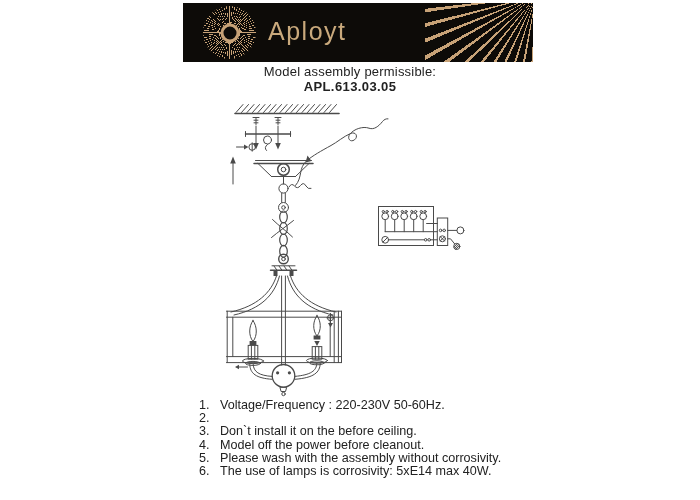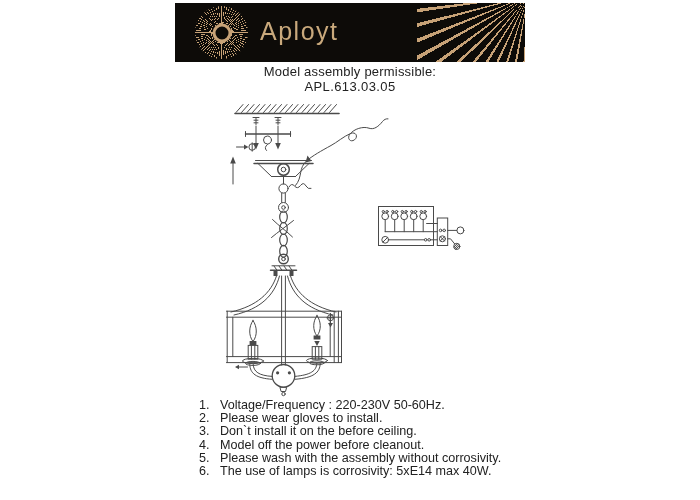--- a/index.html
+++ b/index.html
@@ -1,35 +1,35 @@
 <!DOCTYPE html>
 <html><head>
 <meta charset="utf-8">
 <style>
   html,body{margin:0;padding:0;}
   body{width:700px;height:500px;background:#ffffff;position:relative;overflow:hidden;
        font-family:"Liberation Sans", sans-serif;}
   .page{position:absolute;inset:0;}
 
   
-  .banner{position:absolute;left:175px;top:3px;width:350px;height:59px;background:#0d0b08;overflow:hidden;}
+  .banner{position:absolute;left:183px;top:3px;width:350px;height:59px;background:#0d0b08;overflow:hidden;}
   .sunburst{position:absolute;left:20px;top:3px;width:53px;height:53px;border-radius:50%;
             background:repeating-conic-gradient(#c7a277 0deg 1.3deg, rgba(0,0,0,0) 1.3deg 5.6deg);}
   .sunburst::after{content:"";position:absolute;left:50%;top:50%;width:13px;height:13px;
             transform:translate(-50%,-50%);background:#0d0b08;border:3px solid #c7a277;border-radius:50%;}
   .brandname{position:absolute;left:85px;top:0;height:59px;line-height:57px;
             color:#c9a97c;font-size:25px;letter-spacing:1.5px;font-weight:400;}
   .rays{position:absolute;right:0;top:0;width:108px;height:59px;
         background:repeating-conic-gradient(from 168deg at 103% -12%, #c7a277 0deg 1.8deg, rgba(0,0,0,0) 1.8deg 7.2deg);}
 
   
   .hdr1{position:absolute;top:64px;left:0;width:700px;text-align:center;
         font-size:13px;color:#222;font-weight:500;letter-spacing:.2px;}
   .hdr2{position:absolute;top:79px;left:0;width:700px;text-align:center;
-        font-size:13px;color:#222;font-weight:400;letter-spacing:.4px;}
+        font-size:13px;color:#222;font-weight:700;letter-spacing:.4px;}
 
   
   .diagram{position:absolute;left:0;top:0;width:700px;height:500px;}
 
   
   .ilist{position:absolute;left:199px;top:399px;font-size:12.6px;color:#222;}
   .li{display:flex;line-height:13.2px;}
   .num{width:21px;flex:0 0 21px;}
 </style>
 </head>
@@ -206,21 +206,20 @@
     </g>
   </svg>
 
   <div class="ilist">
     <div class="li">
         <span class="num">1.</span>
         <span>Voltage/Frequency : 220-230V 50-60Hz.</span>
       </div>
     <div class="li">
         <span class="num">2.</span>
-        <span>Please wear gloves to install.</span>
       </div>
     <div class="li">
         <span class="num">3.</span>
         <span>Don`t install it on the before ceiling.</span>
       </div>
     <div class="li">
         <span class="num">4.</span>
         <span>Model off the power before cleanout.</span>
       </div>
     <div class="li">

